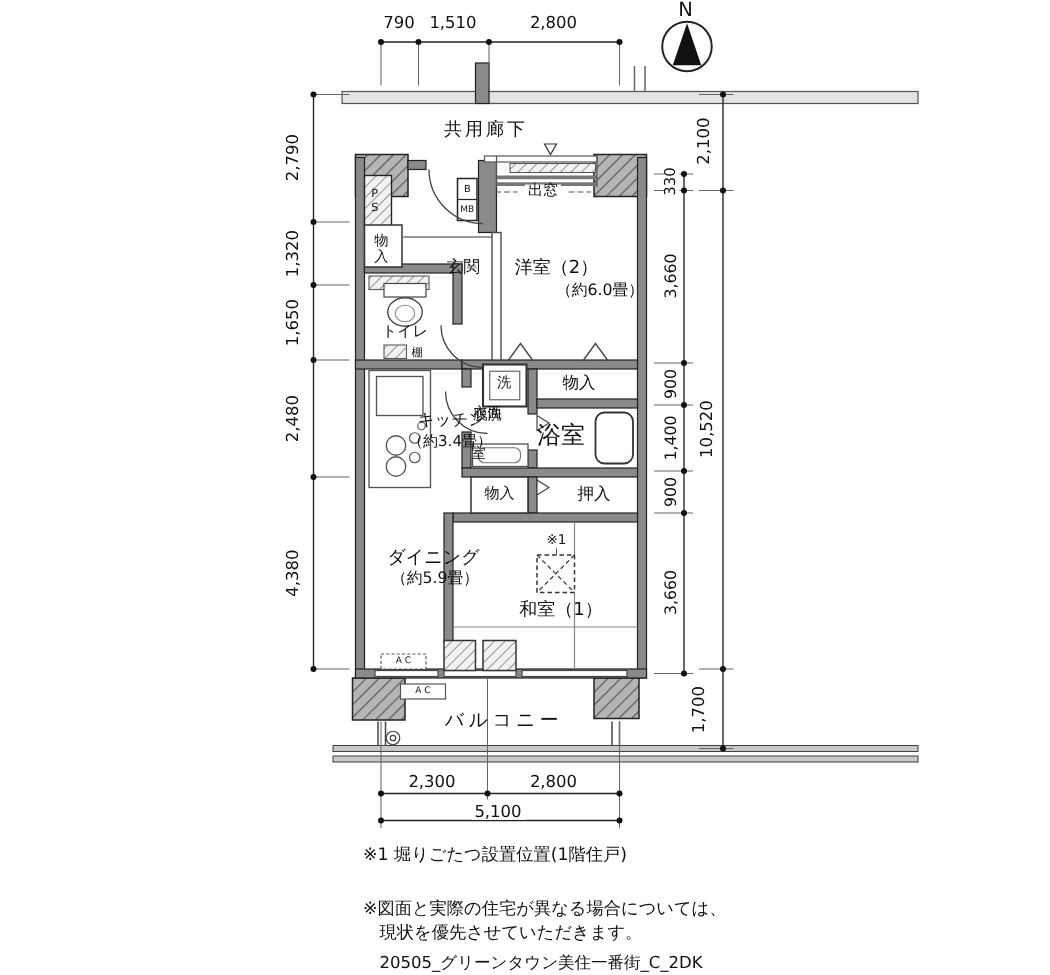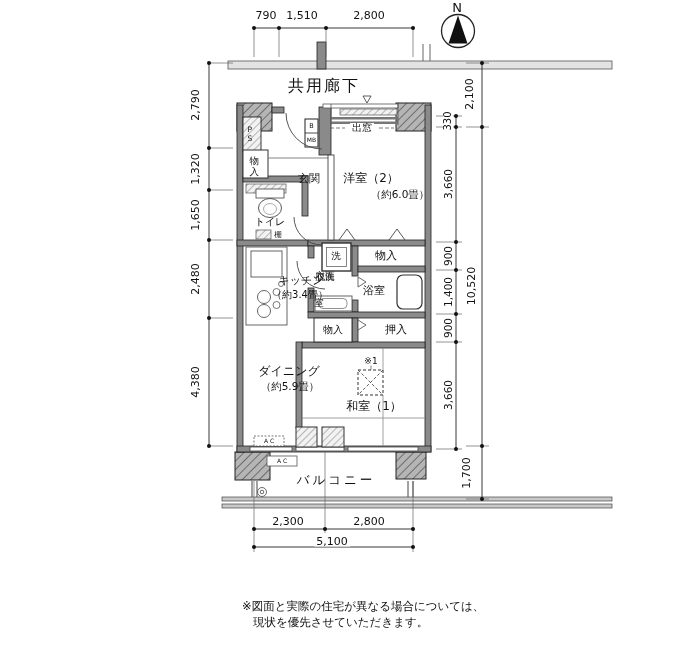--- a/index.html
+++ b/index.html
@@ -224,41 +224,41 @@
         <circle cx="413" cy="547" r="2"></circle>
   </g>
 
   <g>
     <circle cx="458" cy="31" r="16.5" fill="#fff" stroke="#222" stroke-width="1.3"></circle>
     <polygon points="458,15.5 448.5,43.5 467.5,43.5" fill="#111"></polygon>
   </g>
 </svg>
 
 <div class="lbl" style="left:457px;top:7px;font-size:13px;">N</div>
-<div class="lbl" style="left:324px;top:86px;font-size:16px;letter-spacing:2px;font-family:Liberation Serif, serif;">共用廊下</div>
+<div class="lbl" style="left:324px;top:86px;font-size:12px;letter-spacing:2px;font-family:Liberation Serif, serif;">共用廊下</div>
 <div class="lbl bgw" style="left:362px;top:128px;font-size:10px;">出窓</div>
 
 <div class="lbl" style="left:371px;top:178px;font-size:12px;">洋室（2）</div>
 <div class="lbl" style="left:371px;top:194px;font-size:10.5px;margin-left:29px;">（約6.0畳）</div>
 <div class="lbl" style="left:309px;top:178px;font-size:11px;">玄関</div>
 <div class="lbl stack" style="left:252px;top:134px;font-size:7.5px;width:9px;line-height:8.5px;">PS</div>
 <div class="lbl" style="left:311.5px;top:126px;font-size:6.5px;">B</div>
 <div class="lbl" style="left:311.5px;top:140px;font-size:6px;">MB</div>
 <div class="lbl stack" style="left:255px;top:166px;font-size:9.5px;width:11px;line-height:11px;">物入</div>
 <div class="lbl" style="left:270px;top:222px;font-size:10px;">トイレ</div>
 <div class="lbl" style="left:278px;top:235px;font-size:7.5px;">棚</div>
 
 <div class="lbl" style="left:301px;top:280px;font-size:11px;">キッチン</div>
 <div class="lbl" style="left:300px;top:295px;font-size:10px;text-align:center;">（約3.4畳）</div>
 <div class="lbl" style="left:336px;top:256px;font-size:9.5px;">洗</div>
 <div class="lbl" style="left:325px;top:277px;font-size:9.5px;">脱洗</div>
 <div class="lbl" style="left:325px;top:276px;font-size:9.5px;">衣面</div>
 <div class="lbl" style="left:319px;top:303px;font-size:9.5px;">室</div>
 <div class="lbl" style="left:386px;top:255px;font-size:11px;">物入</div>
-<div class="lbl" style="left:374px;top:290px;font-size:11px;text-align:center;">浴室</div>
+<div class="lbl" style="left:374px;top:290px;font-size:16px;text-align:center;">浴室</div>
 <div class="lbl" style="left:333px;top:330px;font-size:10px;">物入</div>
 <div class="lbl" style="left:396px;top:329px;font-size:11px;">押入</div>
 
 <div class="lbl" style="left:289px;top:371px;font-size:12px;">ダイニング</div>
 <div class="lbl" style="left:290px;top:386px;font-size:10.5px;">（約5.9畳）</div>
 <div class="lbl bgw" style="left:371px;top:361px;font-size:9px;">※1</div>
 <div class="lbl" style="left:374px;top:406px;font-size:12px;">和室（1）</div>
 <div class="lbl" style="left:269px;top:441px;font-size:6px;">A C</div>
 <div class="lbl" style="left:282px;top:461px;font-size:6px;">A C</div>
 <div class="lbl" style="left:336px;top:480px;font-size:12.5px;letter-spacing:3px;">バルコニー</div>
@@ -281,16 +281,18 @@
 <div class="lbl rot bgw" style="left:448px;top:395px;font-size:10.5px;">3,660</div>
 
 <div class="lbl rot bgw" style="left:469px;top:94px;">2,100</div>
 <div class="lbl rot bgw" style="left:471px;top:286px;">10,520</div>
 <div class="lbl rot bgw" style="left:466px;top:473px;">1,700</div>
 
 <div class="lbl bgw" style="left:288px;top:521px;">2,300</div>
 <div class="lbl bgw" style="left:369px;top:521px;">2,800</div>
 <div class="lbl bgw" style="left:332px;top:541px;">5,100</div>
 
+<div class="la" style="left:242px;top:570px;">※1 堀りごたつ設置位置(1階住戸)</div>
 <div class="la" style="left:253px;top:622px;">現状を優先させていただきます。</div>
 <div class="la" style="left:242px;top:606px;">※図面と実際の住宅が異なる場合については、</div>
+<div class="la" style="left:253px;top:642px;font-size:11px;">20505_グリーンタウン美住一番街_C_2DK</div>
 
 </div>
 
 </body></html>

